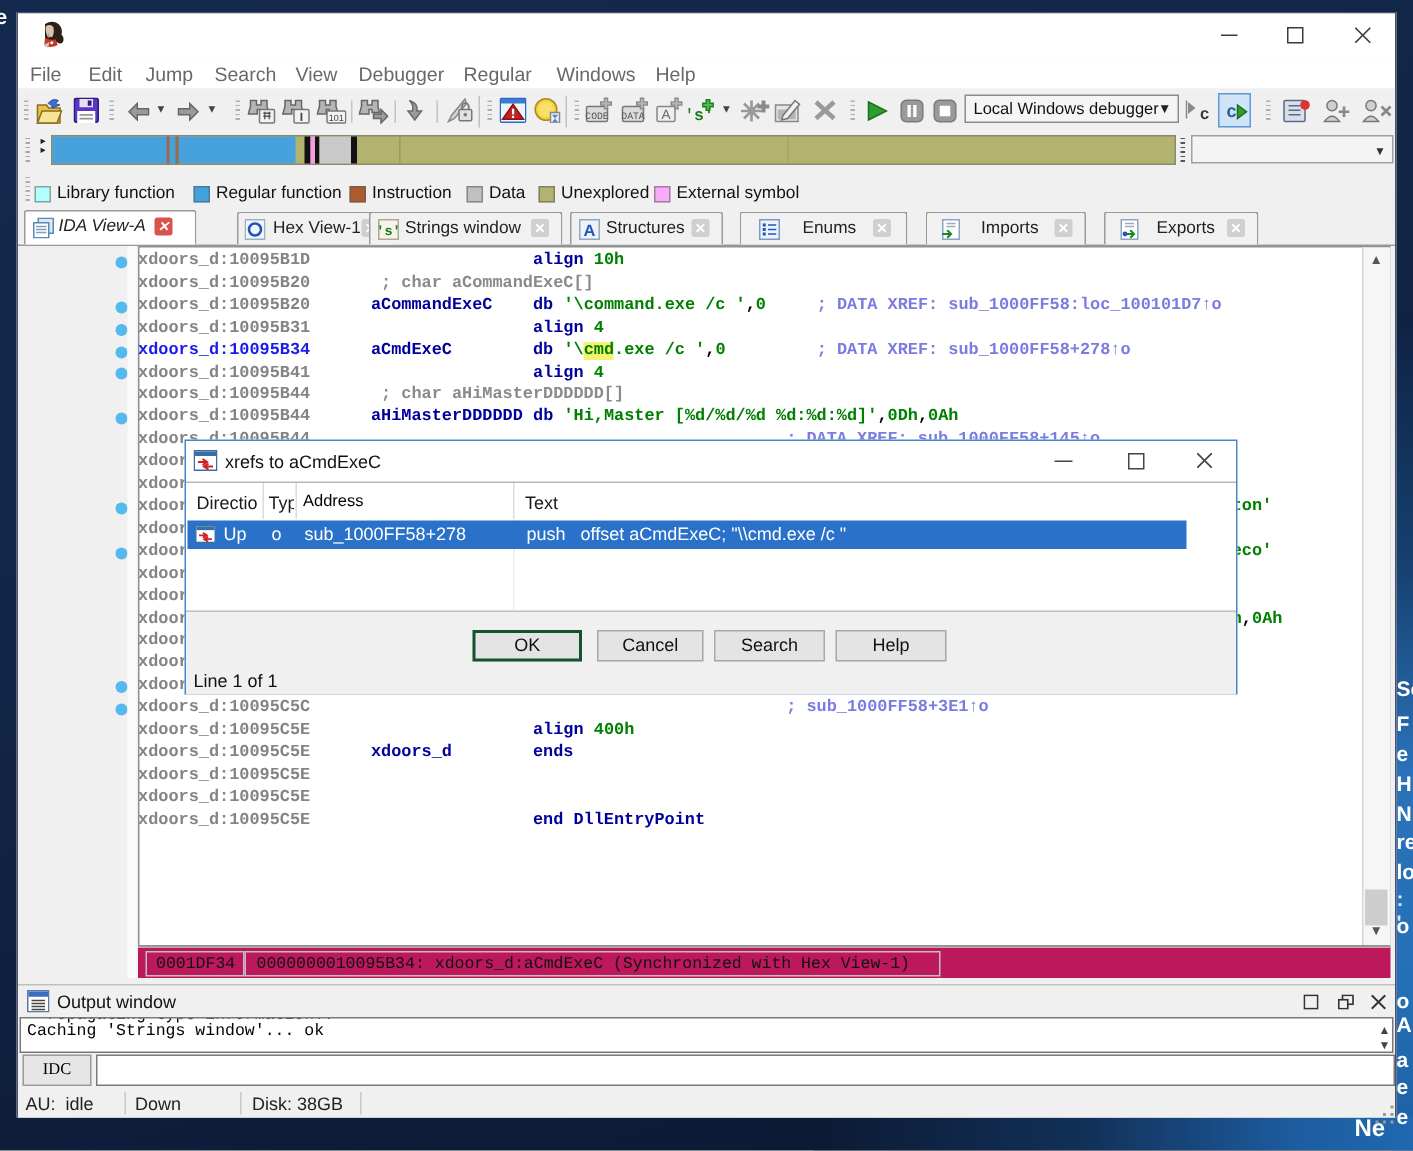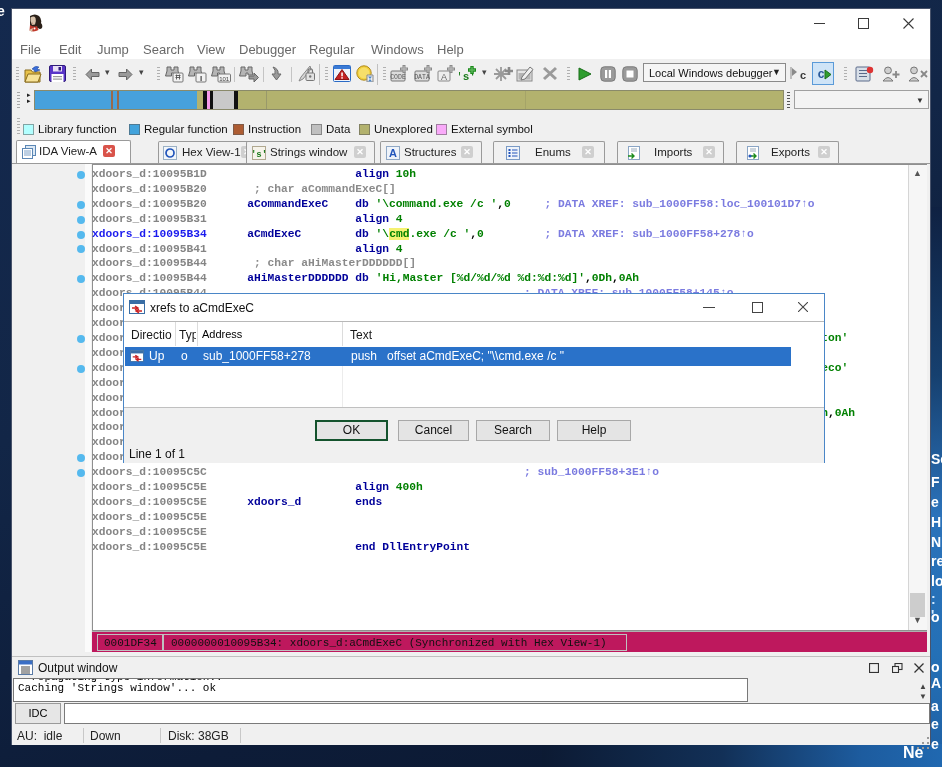--- a/index.html
+++ b/index.html
@@ -54,24 +54,24 @@
   
   #dlg{position:absolute;left:111px;top:284px;width:702px;height:170px;background:#fff;
        border:1px solid #4a86c7;box-sizing:border-box;z-index:10;}
   #dlg .hdr-sep{position:absolute;top:28px;height:24px;width:1px;background:#dcdcdc}
   #dlgrow{position:absolute;left:1px;top:53px;width:666px;height:19px;background:#2a72c9;color:#fff;font-size:12px;}
   #dlgbtns{position:absolute;left:0;top:113px;width:700px;height:55px;background:#f0f0f0;border-top:1px solid #c0c0c0;}
   .dbtn{position:absolute;top:12px;height:21px;background:#e4e4e4;border:1px solid #a8a8a8;box-sizing:border-box;
         font-size:12px;color:#111;text-align:center;line-height:19px;}
   
   #outpanel{position:absolute;left:0px;top:647px;width:918px;height:88px;background:#f0f0f0;border-top:1px solid #c0c0c0;}
-  #logarea{position:absolute;left:1px;top:21px;width:735px;height:24px;line-height:14px;background:#fff;border:1px solid #787878;
+  #logarea{position:absolute;left:1px;top:21px;width:916px;height:24px;line-height:14px;background:#fff;border:1px solid #787878;
            box-sizing:border-box;overflow:hidden;font-family:"Liberation Mono",monospace;font-size:11px;color:#000;}
   #idcbtn{position:absolute;left:3px;top:46px;width:46px;height:21px;background:#e6e6e6;border:1px solid #9a9a9a;
-          box-sizing:border-box;text-align:center;font-family:Liberation Sans, sans-serif;font-size:11px;line-height:19px;}
+          box-sizing:border-box;text-align:center;font-family:Liberation Serif, serif;font-size:11px;line-height:19px;}
   #idcinput{position:absolute;left:52px;top:46px;width:866px;height:21px;background:#fff;border:1px solid #7a7a7a;box-sizing:border-box;}
   #statusbar{position:absolute;left:0;top:69px;width:918px;height:19px;background:#f0f0f0;font-size:12px;color:#222;}
 </style>
 </head>
 <body>
 <div id="deskbr"></div>
 <div id="deskbr2"></div>
 <div class="frag" style="left:-3px;top:3px;">e</div>
 <div class="frag" style="left:903px;top:744px;font-size:16px;">Ne</div>
 <div class="frag" style="left:931px;top:451px;color:#fff">So</div>
@@ -301,21 +301,21 @@
       <span class="lg" style="left:236px">Instruction</span>
     <span class="sw" style="left:299px;background:#c0c0c0"></span>
       <span class="lg" style="left:314px">Data</span>
     <span class="sw" style="left:347px;background:#b3b26e"></span>
       <span class="lg" style="left:362px">Unexplored</span>
     <span class="sw" style="left:424px;background:#f9aaf9"></span>
       <span class="lg" style="left:439px">External symbol</span>
   </div>
   <div id="tabbar">
     <div style="position:absolute;left:0;top:23px;width:918px;height:1px;background:#9a9a9a"></div>
-    <div class="tab active" style="left:4px;width:115px;">
+    <div class="tab active" style="left:4px;width:115px;font-style:italic;">
       <svg style="position:absolute;left:5px;top:4px" width="14" height="14" viewBox="0 0 14 14">
           <rect x="3.5" y="0.5" width="10" height="10" fill="#dce9f5" stroke="#5b87b5"></rect>
           <rect x="0.5" y="3.5" width="10" height="10" fill="#fff" stroke="#5b87b5"></rect>
           <line x1="2" y1="6" x2="9" y2="6" stroke="#7aa0c8"></line>
           <line x1="2" y1="8" x2="9" y2="8" stroke="#7aa0c8"></line>
           <line x1="2" y1="10" x2="9" y2="10" stroke="#7aa0c8"></line>
         </svg>
       <span style="position:absolute;left:22px;top:4px">IDA View-A</span>
       <span class="tabx red" style="left:86px">✕</span>
     </div>

